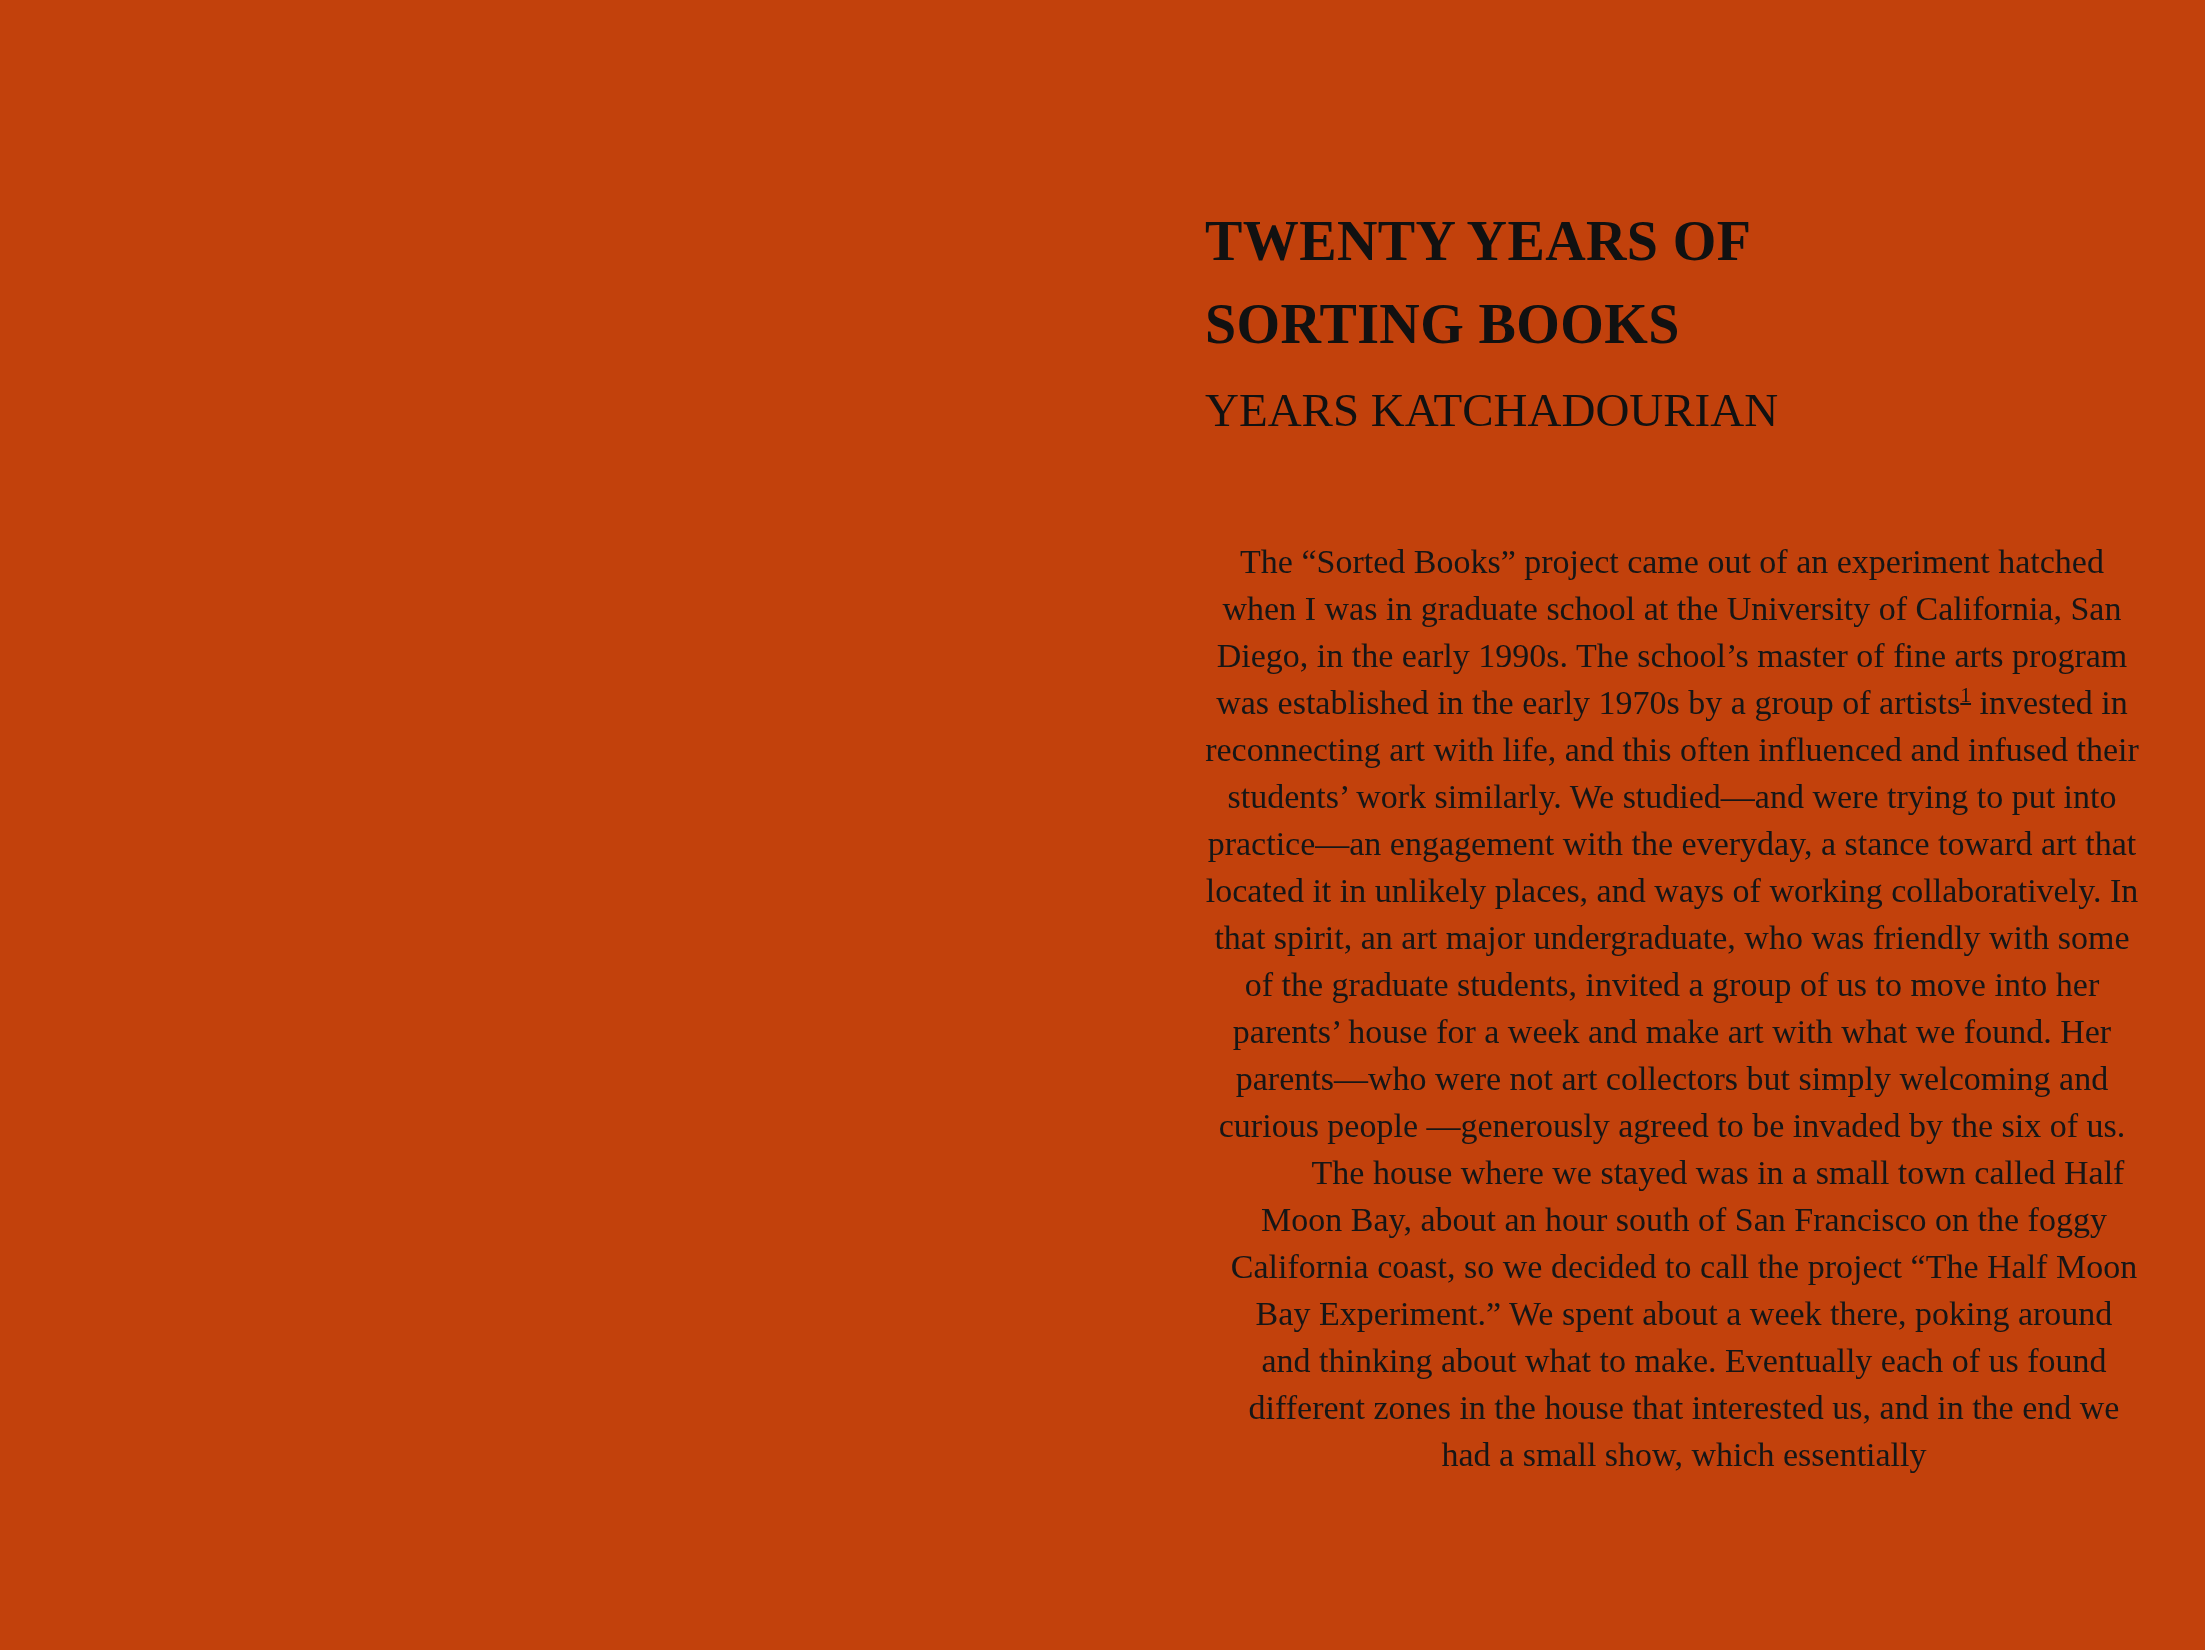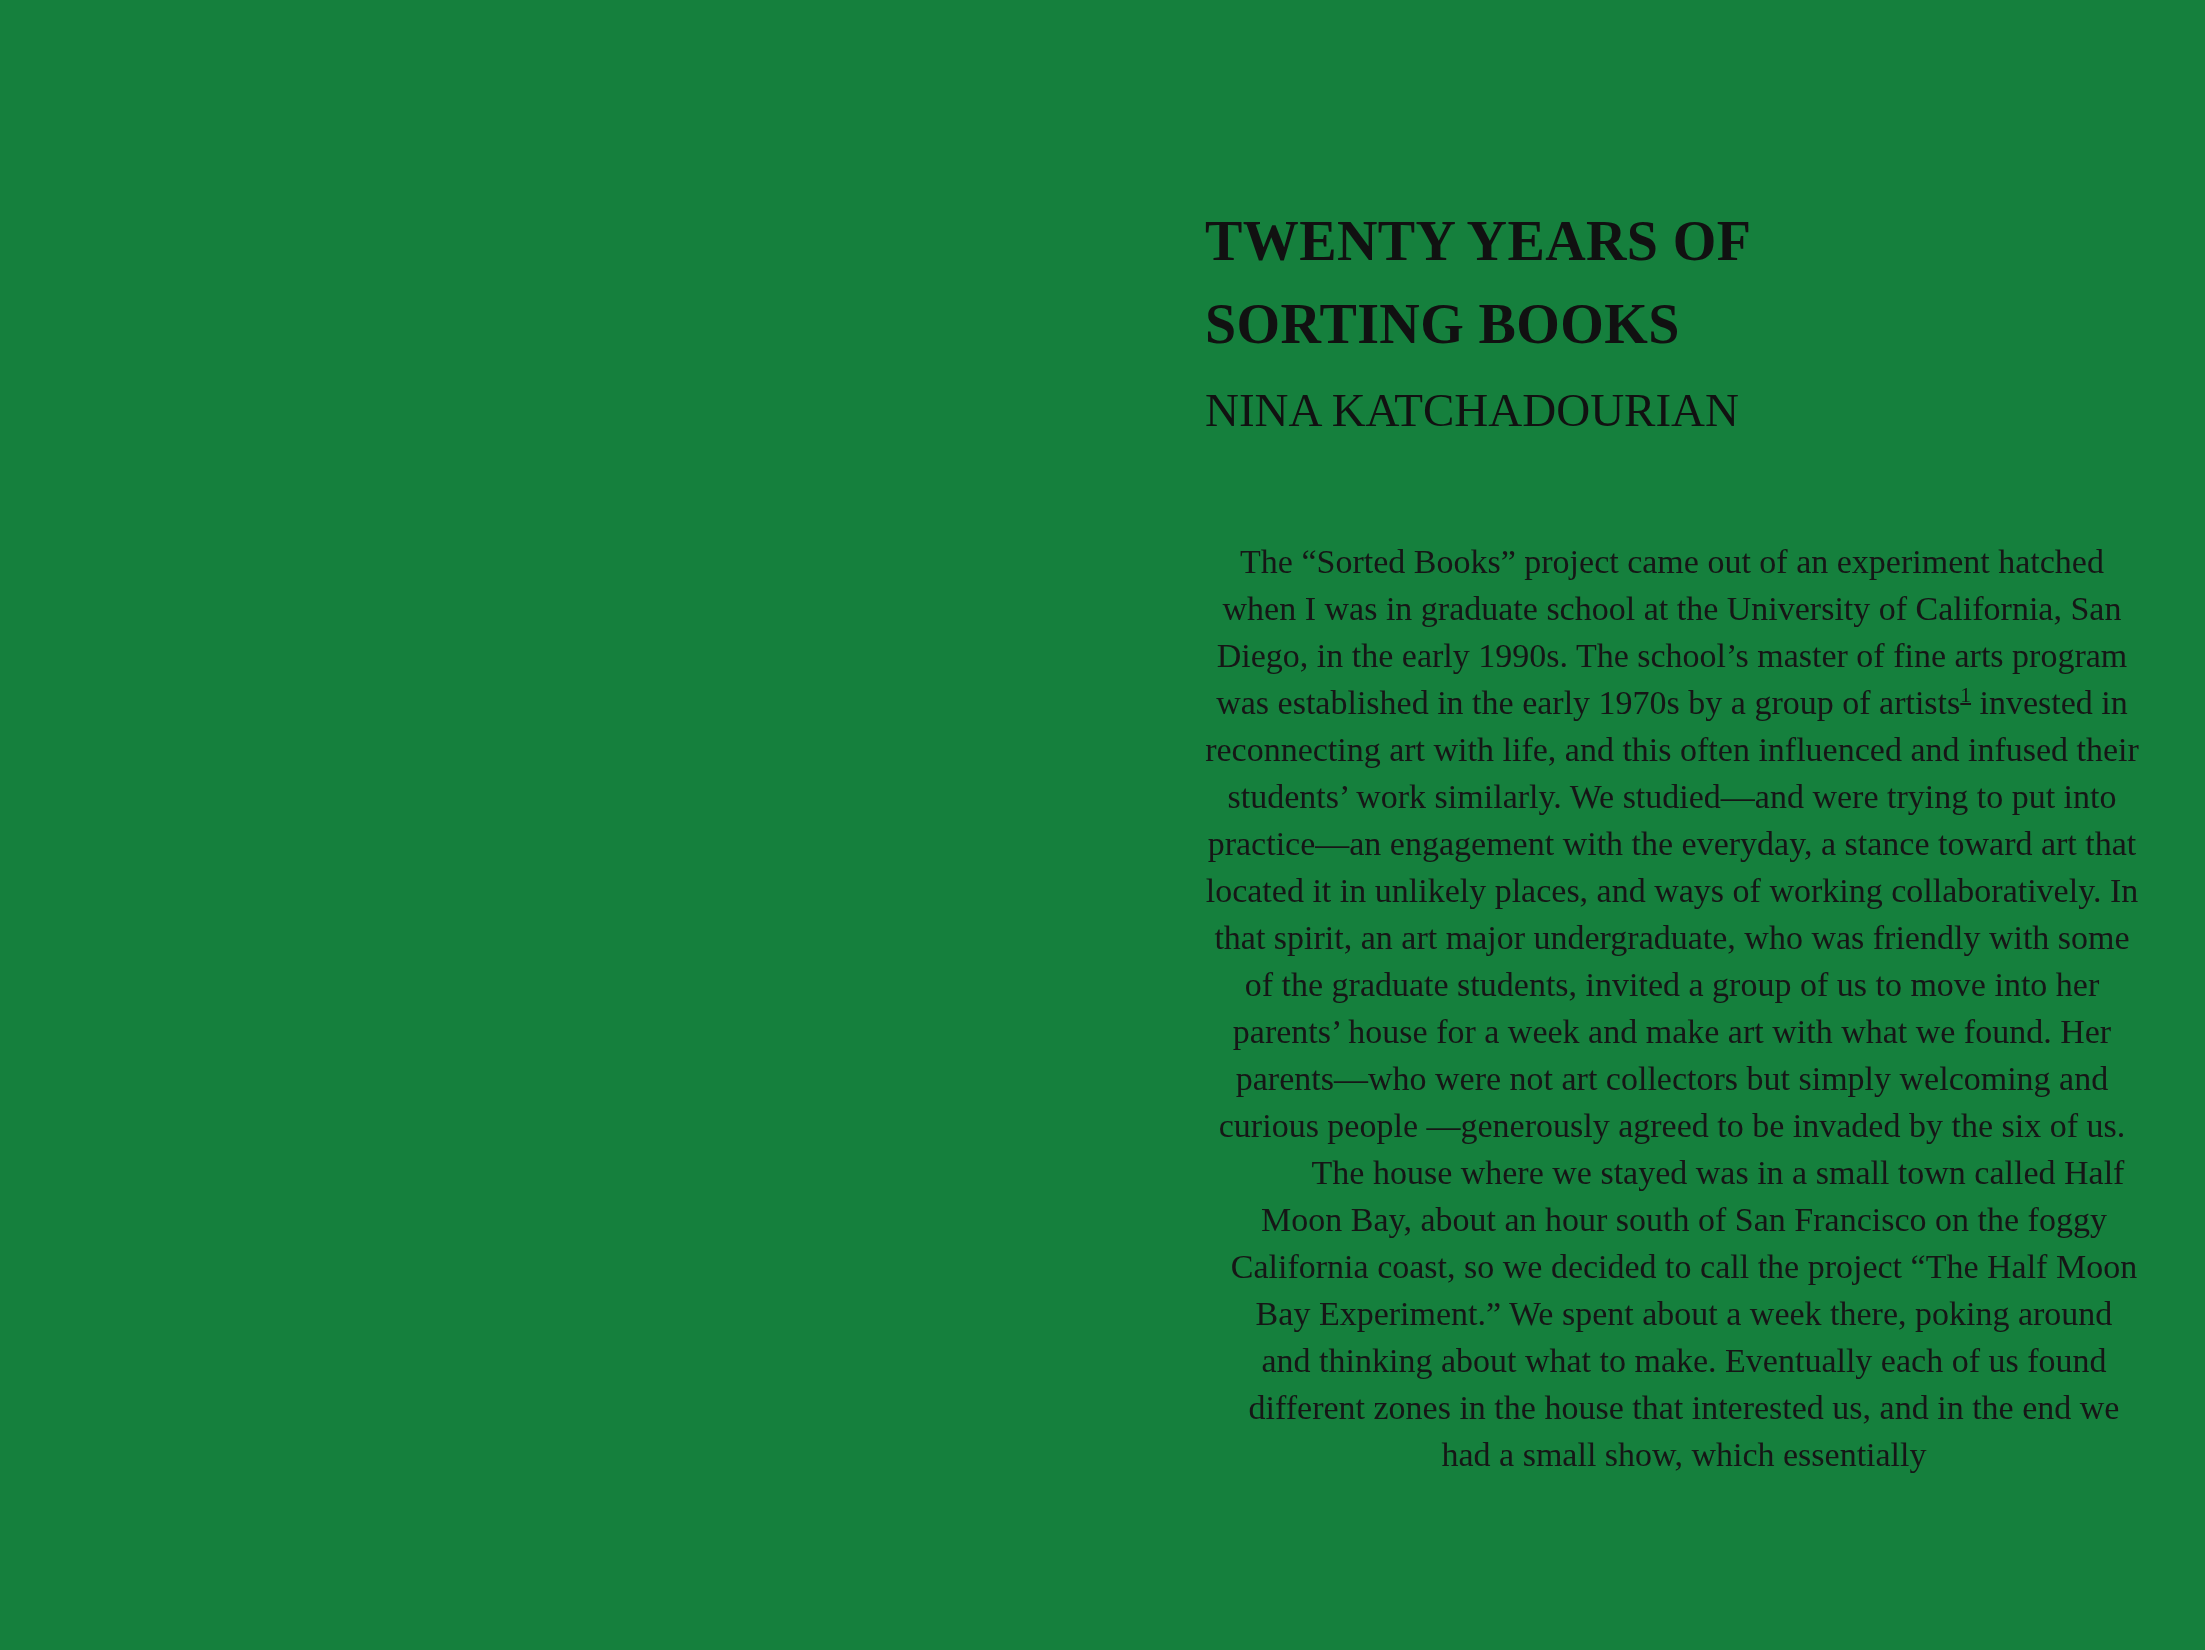--- a/index.html
+++ b/index.html
@@ -8,21 +8,21 @@
     width: 2205px;
     height: 1651px;
     background: #ffffff;
     overflow: hidden;
   }
 
   .book-page {
     position: relative;
     width: 2205px;
     height: 1651px;
-    background: #15803d;
+    background: #c2410c;
     font-family: "Liberation Serif", "DejaVu Serif", serif;
     color: #121212;
   }
 
   .text-column {
     position: absolute;
     left: 1205px;
     top: 200px;
     width: 934px;
   }
@@ -73,21 +73,21 @@
 <body>
 
 <div class="book-page">
   <div class="text-column">
 
     <div class="title-block">
       <div>TWENTY YEARS OF</div>
       <div>SORTING BOOKS</div>
     </div>
 
-    <div class="author-line">NINA KATCHADOURIAN</div>
+    <div class="author-line">YEARS KATCHADOURIAN</div>
 
     <div class="body-text">
       <p class="body-para"><span>The “Sorted Books” project came out of an experiment hatched when I was in graduate school at the University of California, San Diego, in the early 1990s. The school’s master of fine arts program was established in the early 1970s by a group of artists</span><sup class="footnote-ref">1</sup><span> invested in reconnecting art with life, and this often influenced and infused their students’ work similarly. We studied—and were trying to put into practice—an engagement with the everyday, a stance toward art that located it in unlikely places, and ways of working collaboratively. In that spirit, an art major undergraduate, who was friendly with some of the graduate students, invited a group of us to move into her parents’ house for a week and make art with what we found. Her parents—who were not art collectors but simply welcoming and curious people —generously agreed to be invaded by the six of us.</span></p>
 
       <p class="body-para indented">The house where we stayed was in a small town called Half Moon Bay, about an hour south of San Francisco on the foggy California coast, so we decided to call the project “The Half Moon Bay Experiment.” We spent about a week there, poking around and thinking about what to make. Eventually each of us found different zones in the house that interested us, and in the end we had a small show, which essentially</p>
     </div>
 
   </div>
 </div>
 

